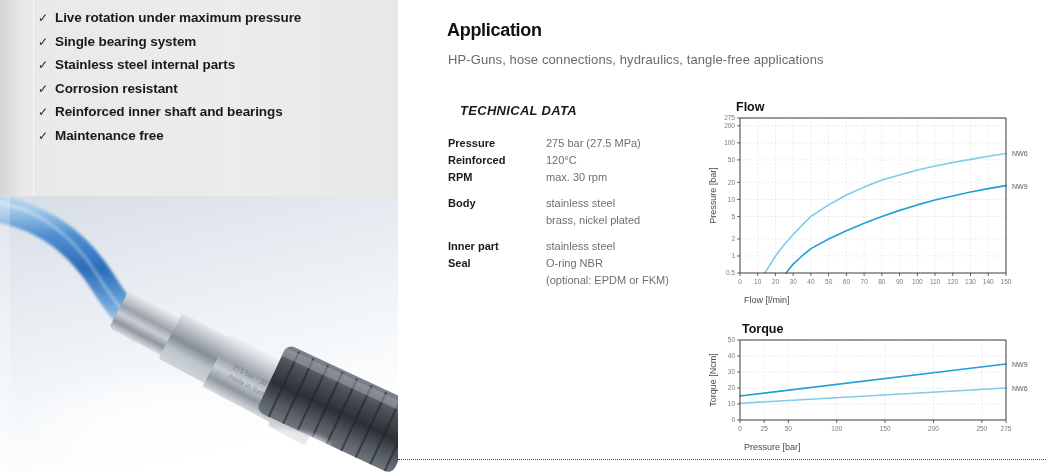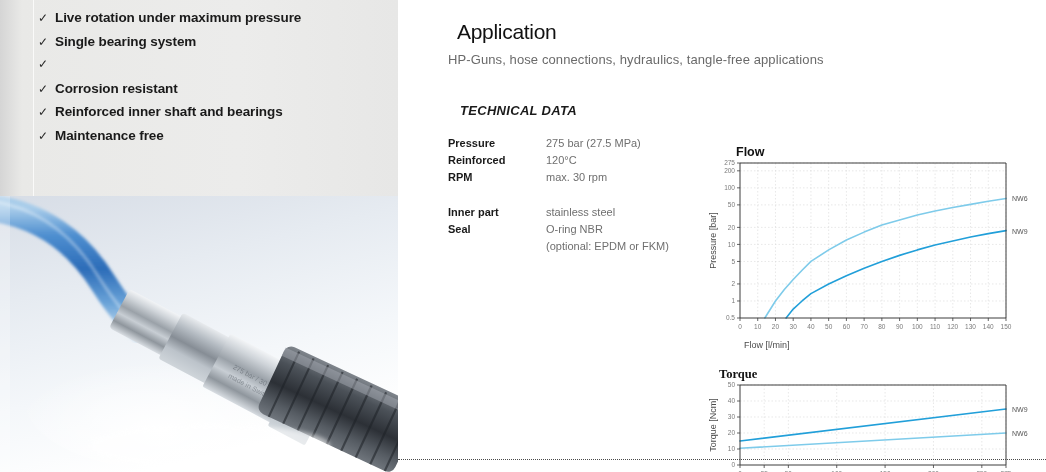--- a/index.html
+++ b/index.html
@@ -78,23 +78,23 @@
 
   
   .right-col {
     position: absolute;
     left: 398px; top: 0;
     width: 648px; height: 472px;
     background: #fff;
   }
   .app-title {
     position: absolute;
-    left: 59px; top: 20px;
-    font-size: 21px;
-    font-weight: normal;
+    left: 49px; top: 20px;
+    font-size: 18px;
+    font-weight: bold;
     color: #111;
     letter-spacing: -0.3px;
   }
   .app-sub {
     position: absolute;
     left: 50px; top: 52px;
     font-size: 13px;
     color: #6a6a6a;
     letter-spacing: 0.1px;
   }
@@ -126,31 +126,31 @@
     font-weight: bold;
     color: #1a1a1a;
   }
   .tech-table td.v {
     color: #6f6f6f;
     margin-top: 8px;
   }
   .tech-table tr.gap td { height: 9px; font-size: 0; line-height: 0; }
 
   
-  .chart-box { position: absolute; margin-top: 45px; }
+  .chart-box { position: absolute; }
   .chart-title {
     position: absolute;
     font-size: 12.5px;
     font-weight: bold;
     color: #111;
   }
   #flow-chart  { left: 300px; top: 100px;  width: 348px; height: 205px; }
   #torque-chart{ left: 300px; top: 322px;  width: 348px; height: 130px; }
   .chart-title-flow   { left: 38px; top: 0px; }
-  .chart-title-torque { left: 21px; top: 0px; font-family: Liberation Serif, serif; }
+  .chart-title-torque { left: 44px; top: 0px; }
 
   .bottom-rule {
     position: absolute;
     left: 0px; top: 459px;
     width: 648px; height: 0;
     border-top: 1px dotted #4a4a4a;
   }
 
   text { font-family: "Liberation Sans", sans-serif; }
 </style>
@@ -165,20 +165,21 @@
       <li class="feature-item">
         <span class="check-icon">✓</span>
         <span>Live rotation under maximum pressure</span>
       </li>
       <li class="feature-item">
         <span class="check-icon">✓</span>
         <span>Single bearing system</span>
       </li>
       <li class="feature-item">
         <span class="check-icon">✓</span>
+        <span>Stainless steel internal parts</span>
       </li>
       <li class="feature-item">
         <span class="check-icon">✓</span>
         <span>Corrosion resistant</span>
       </li>
       <li class="feature-item">
         <span class="check-icon">✓</span>
         <span>Reinforced inner shaft and bearings</span>
       </li>
       <li class="feature-item">
@@ -294,20 +295,25 @@
         <td class="v">120°C</td>
       </tr>
       <tr>
         <td class="k">RPM</td>
         <td class="v">max. 30 rpm</td>
       </tr>
       <tr class="gap">
           <td></td>
           <td></td>
         </tr>
+      <tr>
+        <td class="k">Body</td>
+        <td class="v">stainless steel
+brass, nickel plated</td>
+      </tr>
       <tr class="gap">
           <td></td>
           <td></td>
         </tr>
       <tr>
         <td class="k">Inner part</td>
         <td class="v">stainless steel</td>
       </tr>
       <tr>
         <td class="k">Seal</td>

